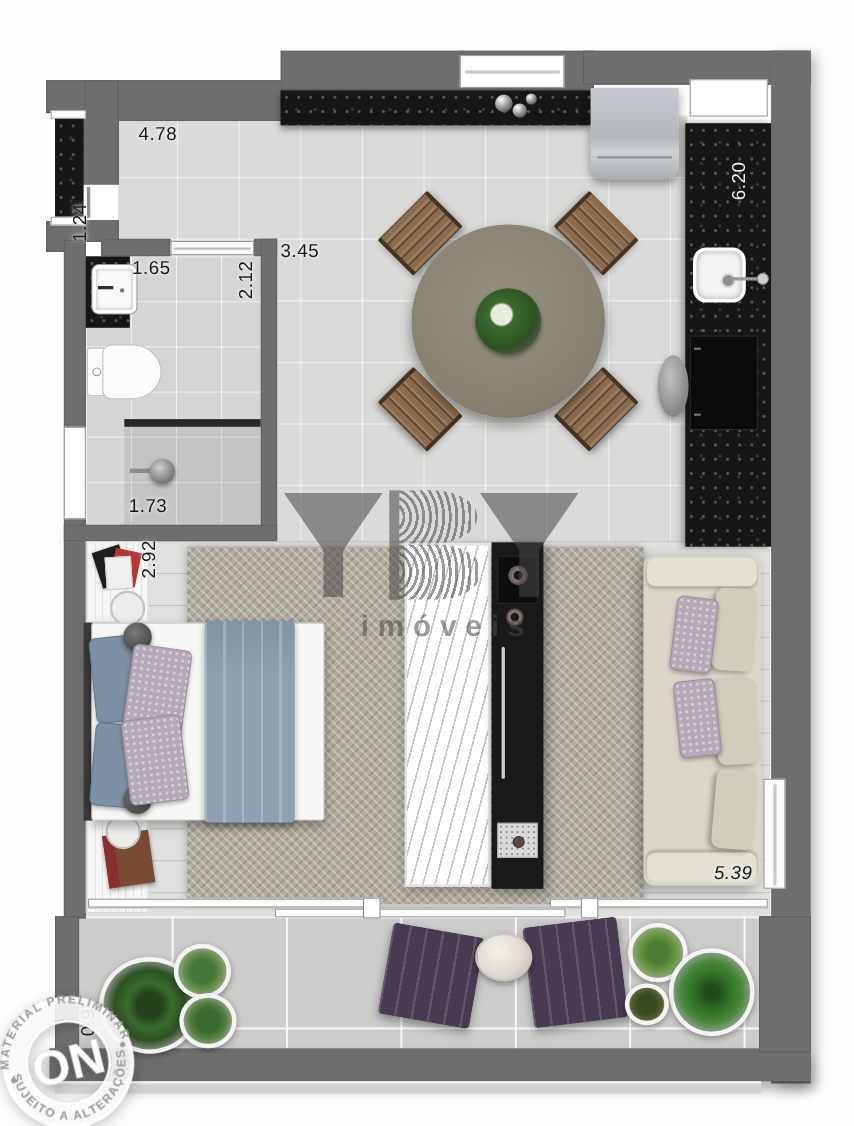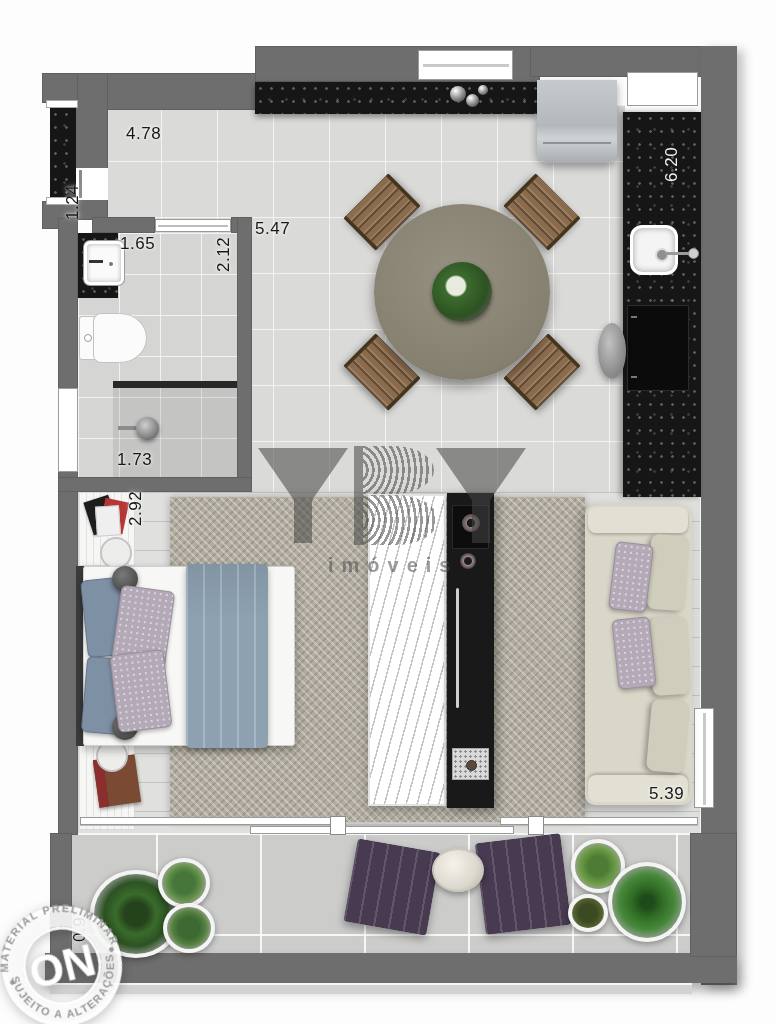--- a/index.html
+++ b/index.html
@@ -213,40 +213,40 @@
        background:radial-gradient(circle at 50% 50%, #46763a 0 35%, #649148 55%, #a8a8a8 80%);"></div>
   <div class="pot" style="left:163px;top:903px;width:52px;height:50px;
        background:radial-gradient(circle at 50% 50%, #3d6a32 0 35%, #55823f 55%, #a8a8a8 80%);"></div>
   <div class="pot" style="left:571px;top:839px;width:54px;height:54px;
        background:radial-gradient(circle at 50% 50%, #4d7d35 0 30%, #6d9c46 55%, #a8a8a8 80%);"></div>
   <div class="pot" style="left:608px;top:862px;width:78px;height:80px;
        background:radial-gradient(circle at 50% 50%, #1f4a1a 0 12%, #2f6b24 30%, #47883a 55%, #a8a8a8 80%);"></div>
   <div class="pot" style="left:568px;top:894px;width:40px;height:38px;
        background:radial-gradient(circle at 50% 50%, #3a4a22 0 40%, #55612f 65%, #a8a8a8 85%);"></div>
 
-  <div class="dim" style="left:126px;top:124px;">4.78</div>
+  <div class="dim" style="left:126px;top:112px;">4.78</div>
   <div class="dim dimv" style="left:63px;top:220px;">1.24</div>
   <div class="dim" style="left:120px;top:234px;">1.65</div>
   <div class="dim dimv" style="left:214px;top:272px;">2.12</div>
-  <div class="dim" style="left:255px;top:219px;">5.47</div>
+  <div class="dim" style="left:255px;top:219px;">3.45</div>
   <div class="dim dimv" style="left:662px;top:182px;color:#f2f2f2;text-shadow:none;">6.20</div>
   <div class="dim" style="left:117px;top:450px;">1.73</div>
   <div class="dim dimv" style="left:126px;top:526px;">2.92</div>
-  <div class="dim" style="left:649px;top:784px;z-index:9;">5.39</div>
+  <div class="dim" style="left:649px;top:784px;z-index:9;font-style:italic;">5.39</div>
   <div class="dim dimv" style="left:70px;top:942px;">0.97</div>
 
   <div class="abs watermark" style="left:258px;top:440px;width:270px;height:155px;z-index:50;">
     <div class="ybytri" style="left:0;top:8px;"></div>
     <div class="abs" style="left:96px;top:6px;width:84px;height:99px;">
       <div class="ybyhalf" style="top:0;height:48px;"></div>
       <div class="ybyhalf" style="top:49px;height:50px;width:84px;"></div>
       <div class="abs" style="left:0;top:0;width:9px;height:99px;background:#474747;"></div>
     </div>
     <div class="ybytri" style="left:178px;top:8px;"></div>
-    <div class="abs" style="left:70px;top:114px;font-size:20px;font-weight:bold;letter-spacing:8px;color:#4a4a4a;">imóveis</div>
+    <div class="abs" style="left:70px;top:114px;font-size:27px;font-weight:bold;letter-spacing:8px;color:#4a4a4a;">imóveis</div>
   </div>
 
   <svg width="152" height="152" viewBox="0 0 152 152" style="position:absolute;left:-14px;top:890px;z-index:60;transform:rotate(-14deg);filter:drop-shadow(0 3px 6px rgba(0,0,0,.25));">
     <defs>
       <path id="arcTop" d="M 22,76 A 54,54 0 0 1 130,76"></path>
       <path id="arcBot" d="M 24,76 A 52,52 0 0 0 128,76"></path>
     </defs>
     <circle cx="76" cy="76" r="58" fill="none" stroke="rgba(255,255,255,.95)" stroke-width="4"></circle>
     <circle cx="76" cy="76" r="48" fill="none" stroke="rgba(255,255,255,.88)" stroke-width="17"></circle>
     <circle cx="76" cy="76" r="38" fill="none" stroke="rgba(255,255,255,.95)" stroke-width="3"></circle>

